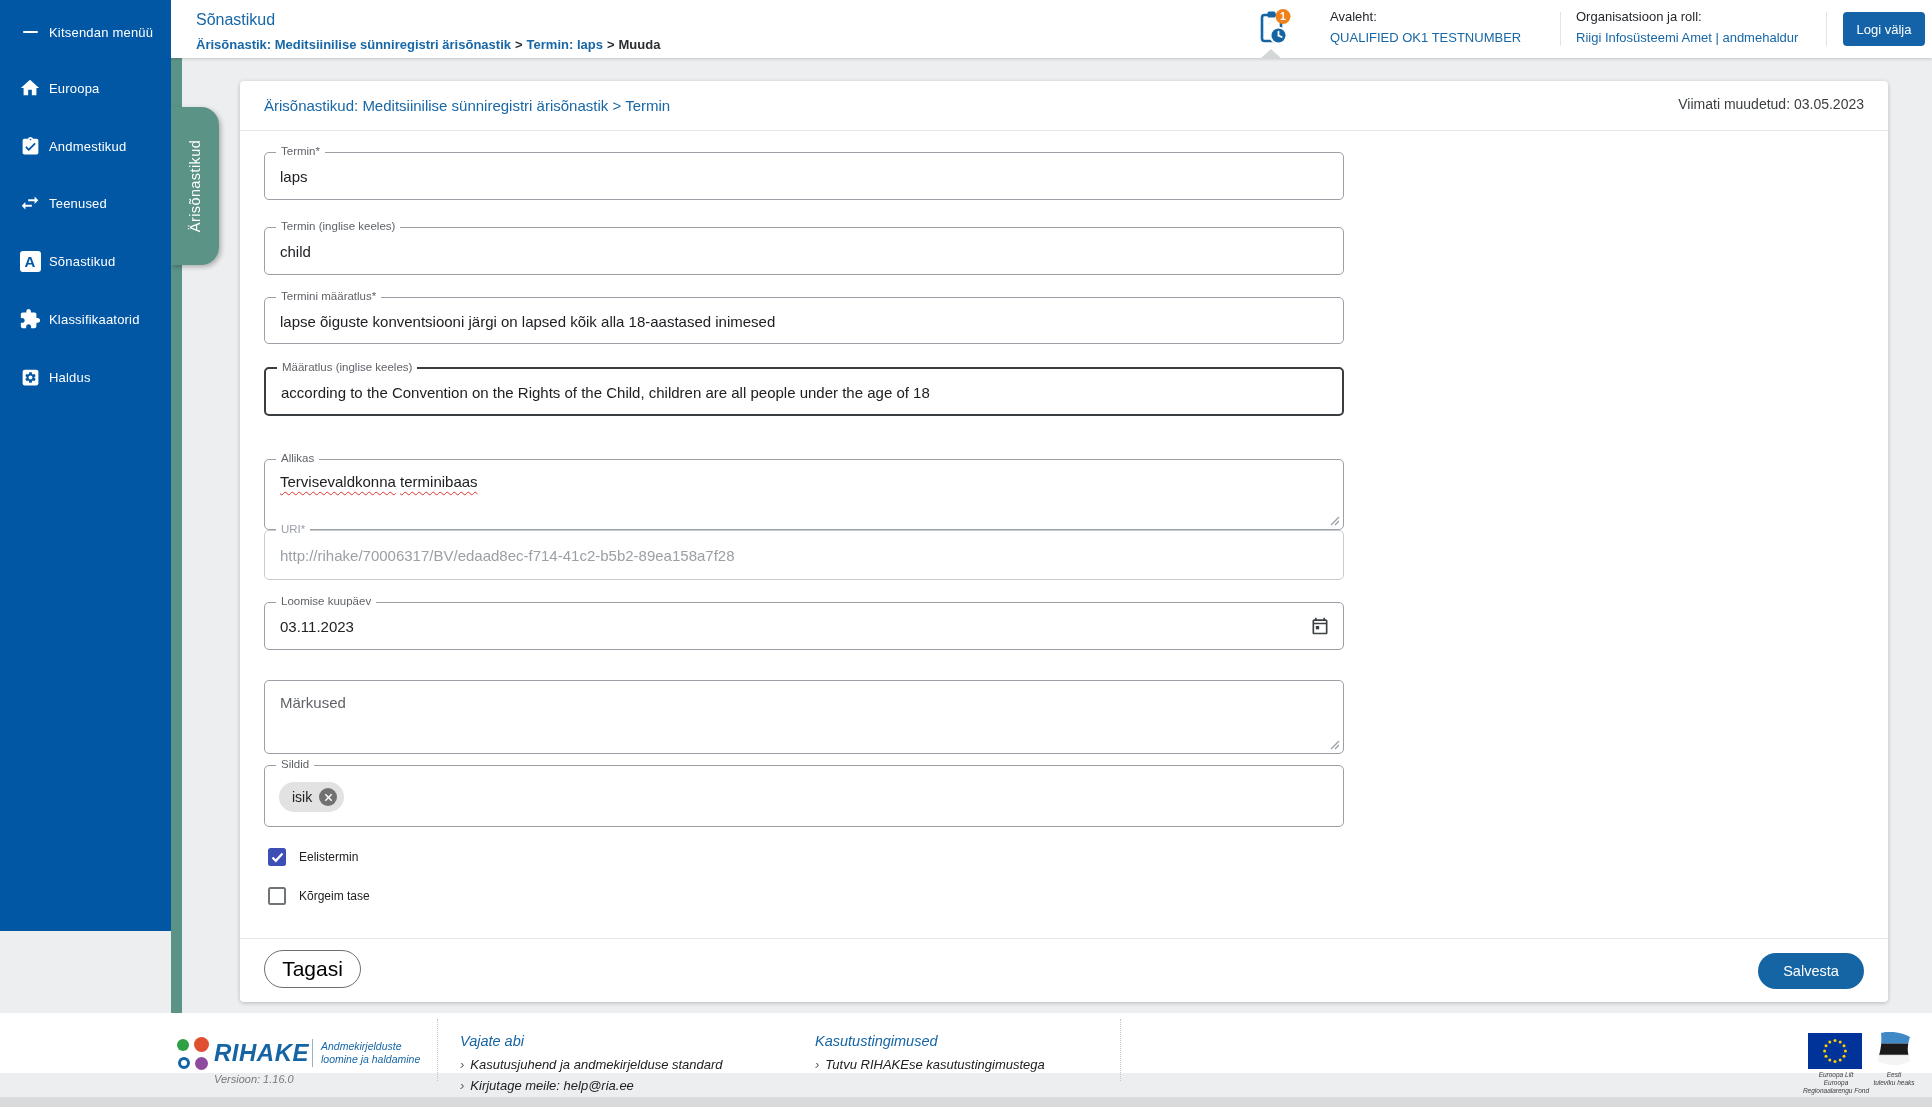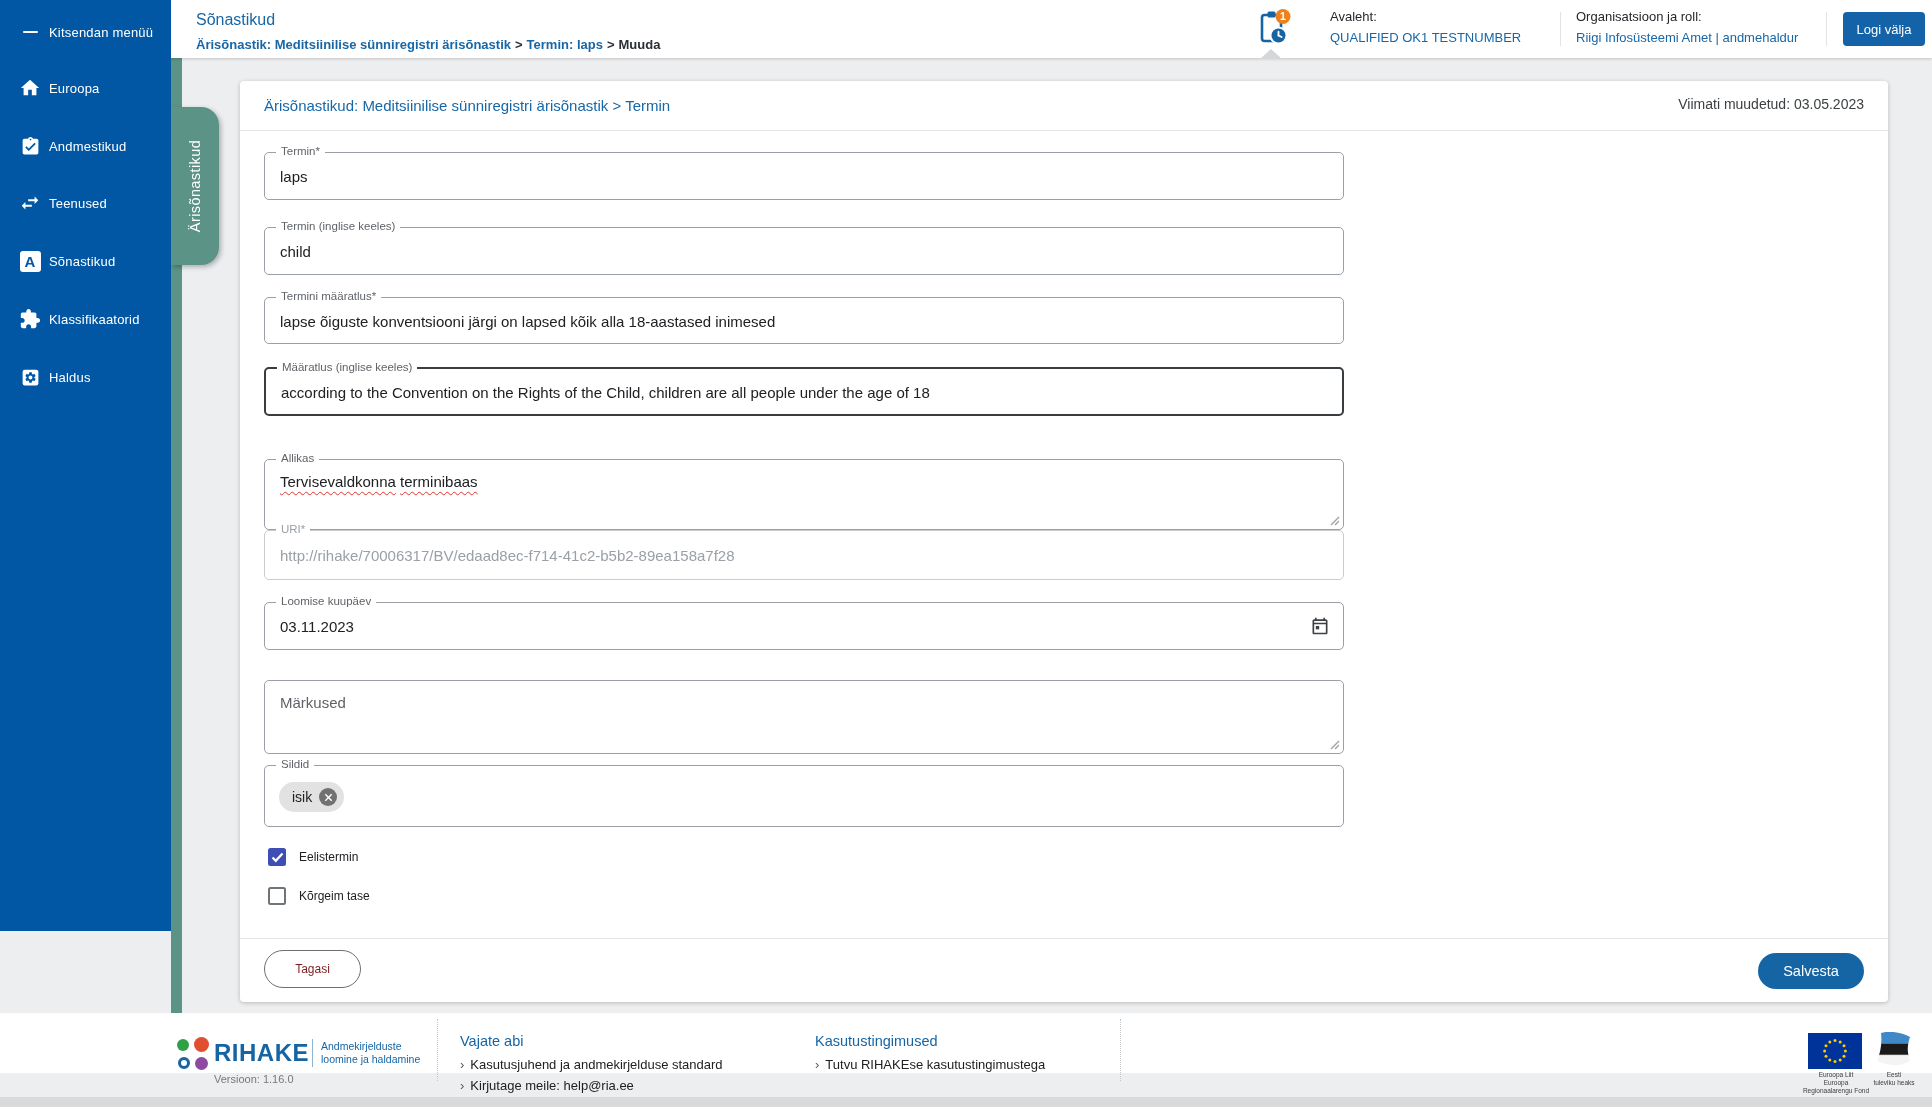--- a/index.html
+++ b/index.html
@@ -71,27 +71,27 @@
 
   
   .cbrow { position:absolute; left:28px; display:flex; align-items:center; cursor:pointer; }
   .cbox { width:18px; height:18px; border-radius:2.5px; margin-right:13px; }
   .cbox.checked { background:#3d4eb5; display:flex; align-items:center; justify-content:center; }
   .cbox.unchecked { border:2px solid #6f7478; background:#fff; }
   .cbrow .cbl { font-size:12px; color:#202124; }
 
   
   .btn-back { position:absolute; left:24px; top:869px; width:97px; height:38px; background:#fff;
-              border:1px solid #6b7075; border-radius:20px; font-size:12px; color:#7f1d1d;
+              border:1px solid #6b7075; border-radius:20px; font-size:21px; color:#000000;
               font-family:inherit; cursor:pointer; }
   .btn-save { position:absolute; right:24px; top:872px; width:106px; height:36px; background:#1565a5;
               border:none; border-radius:18px; font-size:14.5px; color:#fff; font-family:inherit; cursor:pointer; }
 
   
-  .footer { position:absolute; left:0; top:1013px; width:1932px; height:60px; background:#fff; }
+  .footer { position:absolute; left:0; top:1013px; width:1932px; height:60px; background:#fff;font-style:italic; }
   .bottombar { position:absolute; left:0; top:1097px; width:1932px; height:10px; background:#d8dadb; }
   .dots { position:absolute; left:177px; top:24px; width:32px; height:34px; }
   .dot { position:absolute; border-radius:50%; }
   .wordmark { position:absolute; left:214px; top:26px; font-size:24px; font-weight:700; color:#1565a5; letter-spacing:.5px; }
   .wm-div { position:absolute; left:312px; top:26px; width:1px; height:28px; background:#8fb2cd; }
   .tagline { position:absolute; left:321px; top:27px; font-size:10.5px; color:#1565a5; line-height:13px; }
   .version { position:absolute; left:214px; top:60px; font-size:11px; color:#75797d; }
   .f-dotdiv { position:absolute; top:6px; height:62px; border-left:1.5px dotted #c3c6c8; }
   .f-sec-h { font-size:14.5px; font-weight:500; color:#1565a5; margin-bottom:8px; }
   .f-link { font-size:13px; color:#202124; margin-bottom:6px; cursor:pointer; }

